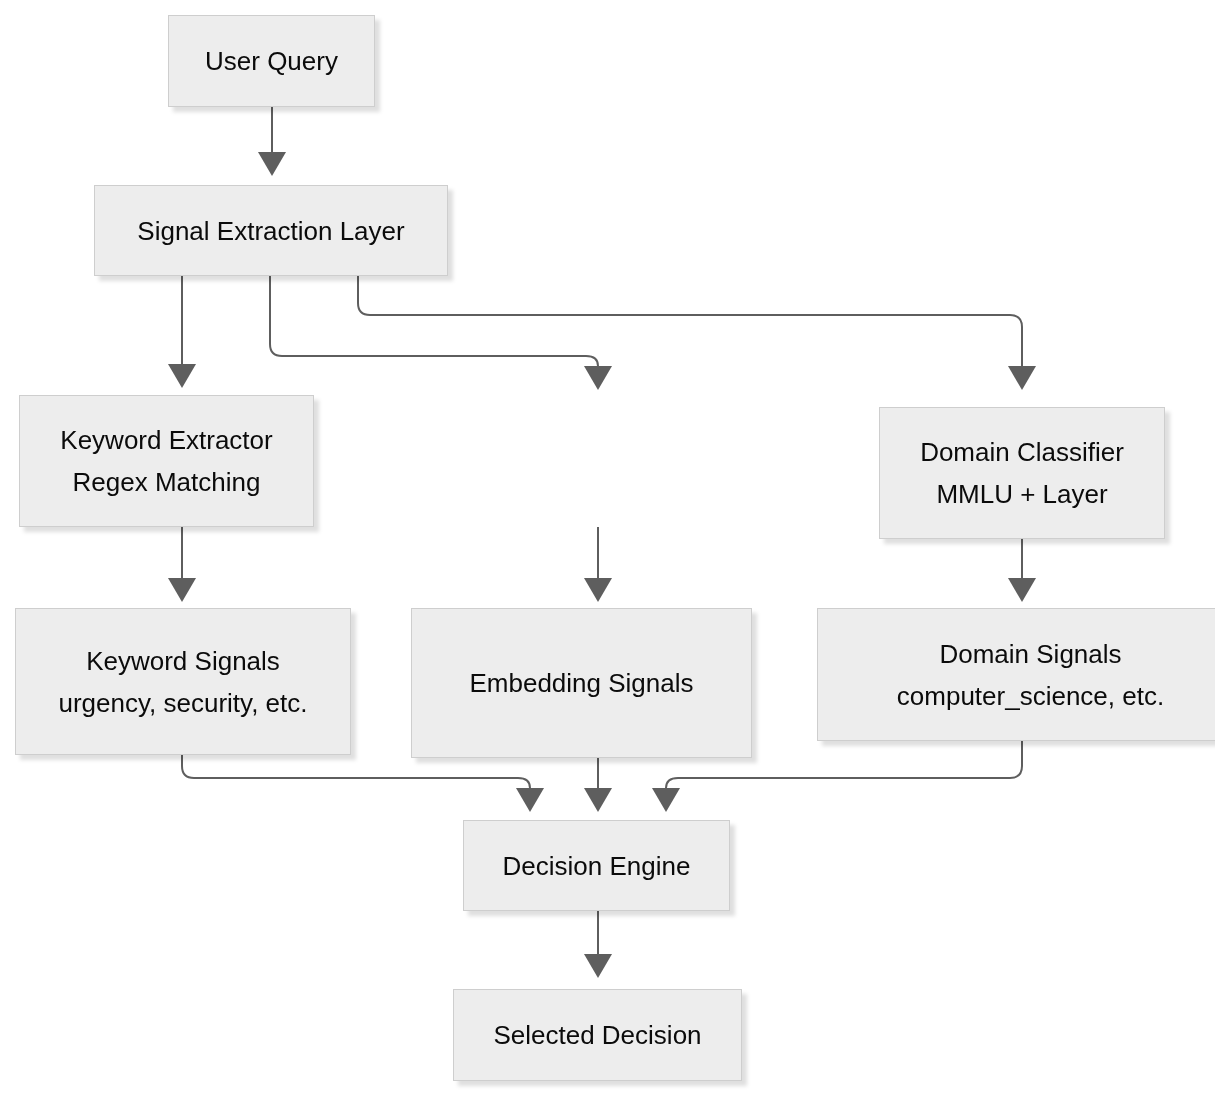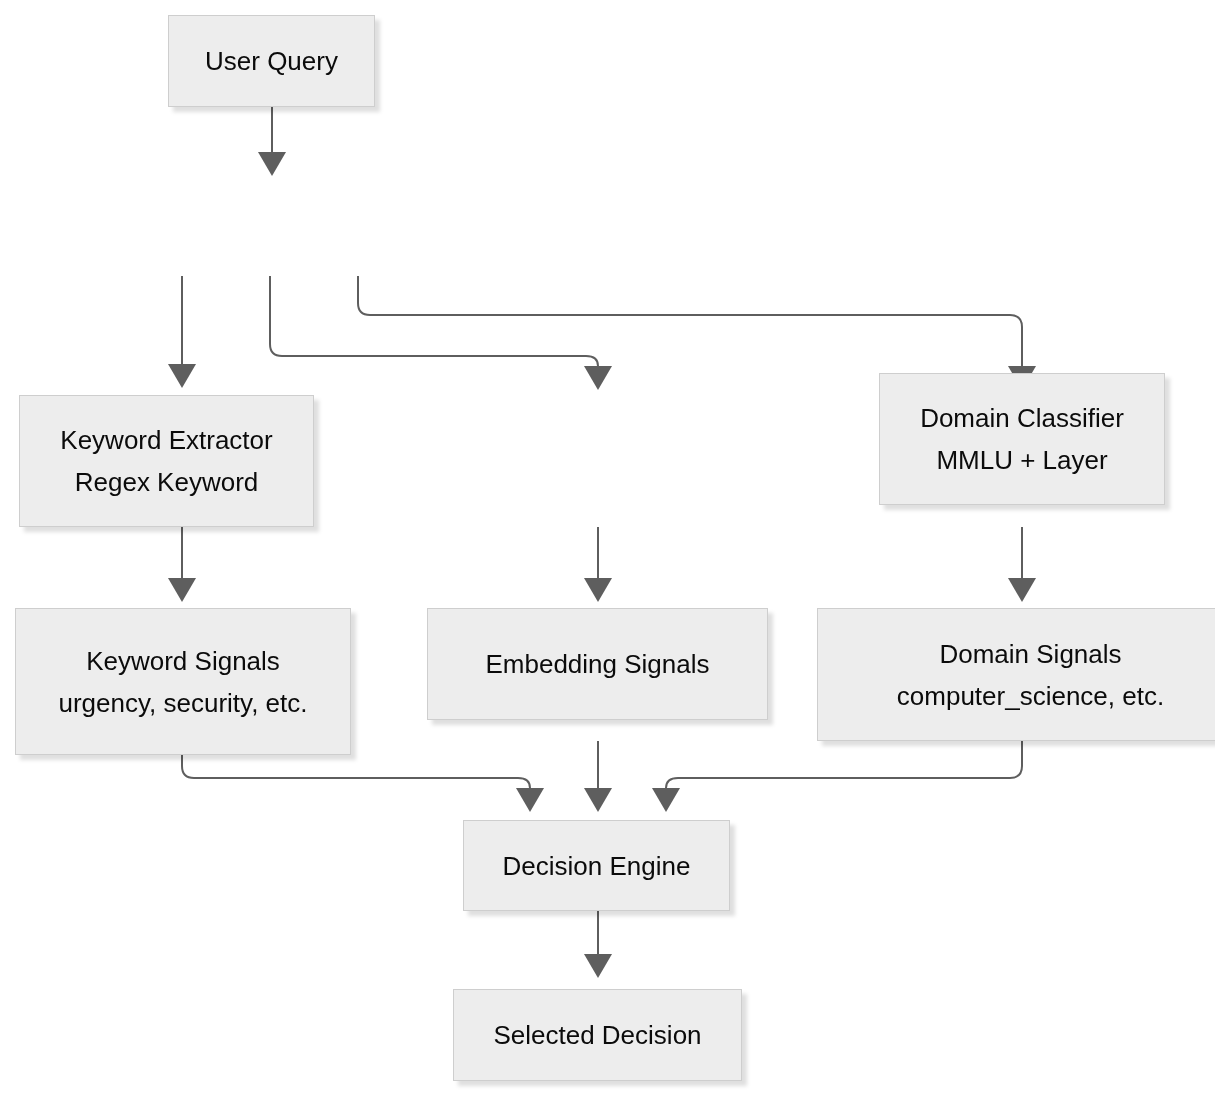--- a/index.html
+++ b/index.html
@@ -89,38 +89,41 @@
     <g>
       <path d="M598,910 V954"></path>
       <polygon points="584,954 612,954 598,978"></polygon>
     </g>
   </svg>
 
   <div class="node" style="left:168px; top:15px; width:207px; height:92px">
     <div class="nline">User Query</div>
   </div>
 
+  <div class="node" style="left:94px; top:185px; width:354px; height:91px">
+    <div class="nline">Signal Extraction Layer</div>
+  </div>
 
   <div class="node" style="left:19px; top:395px; width:295px; height:132px">
     <div class="nline">Keyword Extractor</div>
-    <div class="nline">Regex Keyword</div>
+    <div class="nline">Regex Matching</div>
   </div>
 
 
-  <div class="node" style="left:879px; top:373px; width:286px; height:132px">
+  <div class="node" style="left:879px; top:407px; width:286px; height:132px">
     <div class="nline">Domain Classifier</div>
     <div class="nline">MMLU + Layer</div>
   </div>
 
   <div class="node" style="left:15px; top:608px; width:336px; height:147px">
     <div class="nline">Keyword Signals</div>
     <div class="nline">urgency, security, etc.</div>
   </div>
 
-  <div class="node" style="left:427px; top:608px; width:341px; height:112px">
+  <div class="node" style="left:411px; top:608px; width:341px; height:150px">
     <div class="nline">Embedding Signals</div>
   </div>
 
   <div class="node" style="left:817px; top:608px; width:427px; height:133px">
     <div class="nline">Domain Signals</div>
     <div class="nline">computer_science, etc.</div>
   </div>
 
   <div class="node" style="left:463px; top:820px; width:267px; height:91px">
     <div class="nline">Decision Engine</div>

